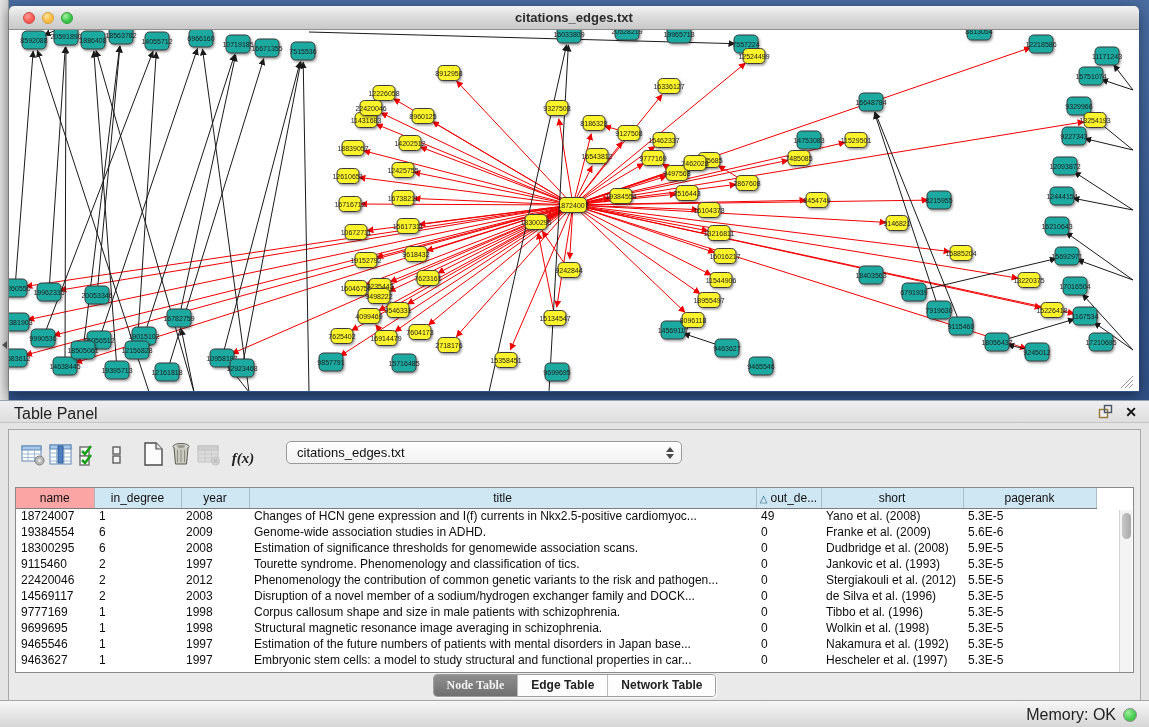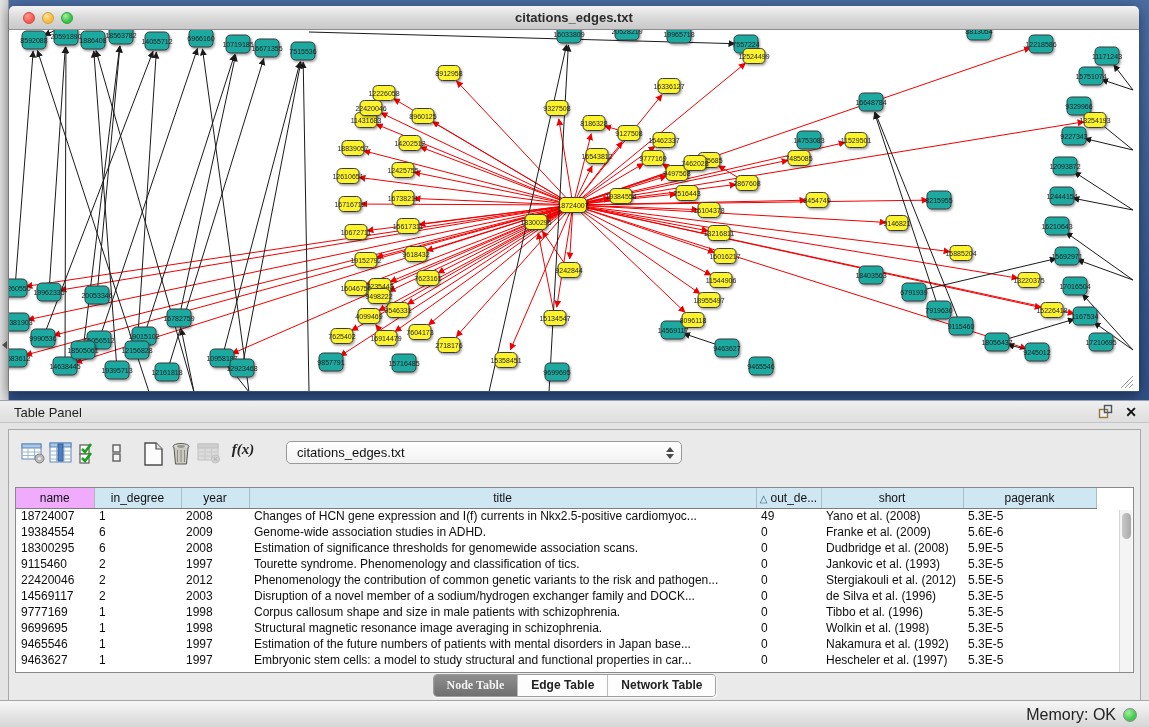--- a/index.html
+++ b/index.html
@@ -27,50 +27,50 @@
   .light.yellow { background:radial-gradient(circle at 35% 30%,#ffe3a0,#fcbb3f 60%); border:1px solid #d19e34; }
   .light.green  { background:radial-gradient(circle at 35% 30%,#a8f0a0,#36c447 60%); border:1px solid #2da239; }
   .net-canvas { position:relative; width:100%; height:361px; background:#ffffff; overflow:hidden; }
   .net-canvas svg { display:block; }
 
   
   .table-panel { position:absolute; left:0; top:400px; width:1149px; height:300px;
     background:#e4e4e4; border-top:1px solid #97a0ac; }
   .panel-header { position:relative; height:22px; background:linear-gradient(180deg,#efefef,#dedede);
     border-bottom:1px solid #c4c4c4; }
-  .panel-header .panel-title { position:absolute; left:14px; top:4px; font-size:13px; color:#1f1f1f; }
+  .panel-header .panel-title { position:absolute; left:14px; top:4px; font-size:16px; color:#1f1f1f; }
   .panel-header .hdr-icons { position:absolute; right:12px; top:3px; display:flex; gap:12px; align-items:center; }
   .float-icon svg { display:block; }
   .close-icon { font-size:14px; font-weight:700; color:#111; line-height:14px; cursor:default; }
 
   .panel-body { position:absolute; left:8px; top:28px; width:1133px; height:273px;
     background:#eaeaea; border:1px solid #a8a8a8; }
 
   .toolbar { position:absolute; left:10px; top:10px; height:28px; display:flex; align-items:center; }
-  .tool-btn { width:28px; height:26px; display:flex; align-items:flex-start; justify-content:center; }
+  .tool-btn { width:28px; height:26px; display:flex; align-items:flex-end; justify-content:center; }
   .tool-btn svg { display:block; }
   .fx-label { font-family:"Liberation Serif", serif; font-style:italic; font-weight:700;
     font-size:15px; color:#222; }
   .combo { position:absolute; left:277px; top:11px; width:396px; height:23px;
     border:1px solid #9a9a9a; border-radius:5px;
     background:linear-gradient(180deg,#ffffff,#f1f1f1); display:flex; align-items:center; }
   .combo .combo-text { flex:1; padding-left:10px; font-size:13px; color:#111;
     white-space:nowrap; overflow:hidden; }
   .combo .combo-arrows { width:18px; display:flex; flex-direction:column; align-items:center; gap:2px; padding-right:4px; }
   .combo .combo-arrows i { width:0; height:0; border-left:4px solid transparent; border-right:4px solid transparent; }
   .combo .combo-arrows .up { border-bottom:5px solid #4a4a4a; }
   .combo .combo-arrows .dn { border-top:5px solid #4a4a4a; }
 
   .grid-wrap { position:absolute; left:6px; top:57px; width:1119px; height:186px;
     background:#ffffff; border:1px solid #8a8a8a; overflow:hidden; }
   table.grid { border-collapse:collapse; table-layout:fixed; width:1080px; font-size:12px; }
   table.grid th { height:20px; background:#cfe6f3; font-weight:400; color:#111;
     border-right:1px solid #a8bfcb; border-bottom:1px solid #7d7d7d; text-align:center;
     overflow:hidden; white-space:nowrap; }
-  table.grid th.first { background:#f0abfc; border-right:1px solid #b5b5b5; }
+  table.grid th.first { background:#fca5a5; border-right:1px solid #b5b5b5; }
   table.grid td { height:16px; padding:0 3px 0 5px; color:#0d0d0d; white-space:nowrap;
     overflow:hidden; border:none; }
   .sort-asc-icon { color:#27637f; font-size:10px; margin-right:3px; }
   .vscroll { position:absolute; right:1px; top:22px; width:13px; height:162px; background:#f4f4f4;
     border-left:1px solid #d5d5d5; }
   .vscroll .thumb { position:absolute; left:2px; top:3px; width:9px; height:26px;
     background:linear-gradient(90deg,#c9c9c9,#a9a9a9); border-radius:5px; }
 
   .segmented { position:absolute; left:50%; transform:translateX(-50%); top:244px;
     display:inline-flex; border:1px solid #9d9d9d; border-radius:4px; overflow:hidden;

